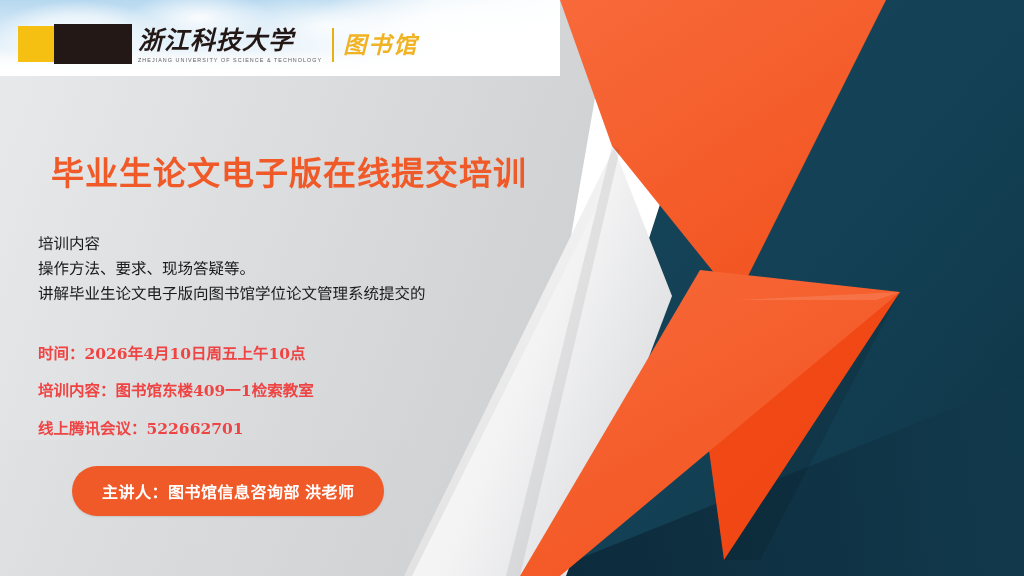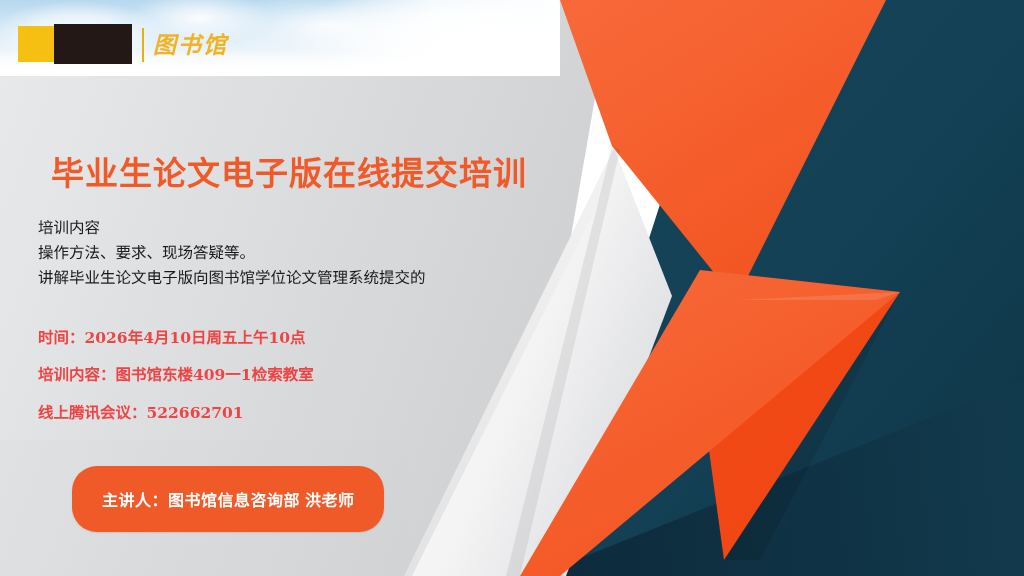--- a/index.html
+++ b/index.html
@@ -146,21 +146,21 @@
     font-family: "Liberation Sans", "DejaVu Sans", sans-serif;
     font-weight: bold;
     font-size: 33px;
     line-height: 1.25;
     letter-spacing: 1px;
     color: #F05A28;
     margin: 13px;
     white-space: nowrap;
   }
   .intro {
-    margin-top: 22px;
+    margin-top: 38px;
     font-family: "DejaVu Serif", "Liberation Serif", serif;
     font-size: 15.5px;
     line-height: 1.62;
     color: #1a1a1a;
   }
   .intro div { white-space: nowrap; }
 
   .details {
     margin-top: 38px;
   }
@@ -174,21 +174,21 @@
     white-space: nowrap;
   }
 
   .speaker-pill {
     position: absolute;
     left: 72px;
     top: 466px;
     display: inline-flex;
     align-items: center;
     justify-content: center;
-    height: 66px;
+    height: 50px;
     padding: 0 30px;
     background: #F05A28;
     border-radius: 25px;
     color: #ffffff;
     font-family: "Liberation Sans", "DejaVu Sans", sans-serif;
     font-weight: bold;
     font-size: 16px;
     letter-spacing: 0.5px;
     white-space: nowrap;
     box-shadow: 0 1px 2px rgba(0,0,0,0.10);
@@ -280,20 +280,24 @@
   <div class="header-banner">
     <div class="sky"></div>
     <div class="sky-fade-right"></div>
     <div class="sky-fade-bottom"></div>
   </div>
 
   <div class="logo">
     <span class="logo-mark">
       <span class="sq-gold"></span>
       <span class="sq-dark"></span>
+    </span>
+    <span class="logo-cn">
+      <span class="logo-cn-name">浙江科技大学</span>
+      <span class="logo-cn-en">ZHEJIANG UNIVERSITY OF SCIENCE &amp; TECHNOLOGY</span>
     </span>
     <span class="logo-sep"></span>
     <span class="logo-lib">图书馆</span>
   </div>
 
   <div class="content">
 
     <h1 class="title">毕业生论文电子版在线提交培训</h1>
 
     <div class="intro">

